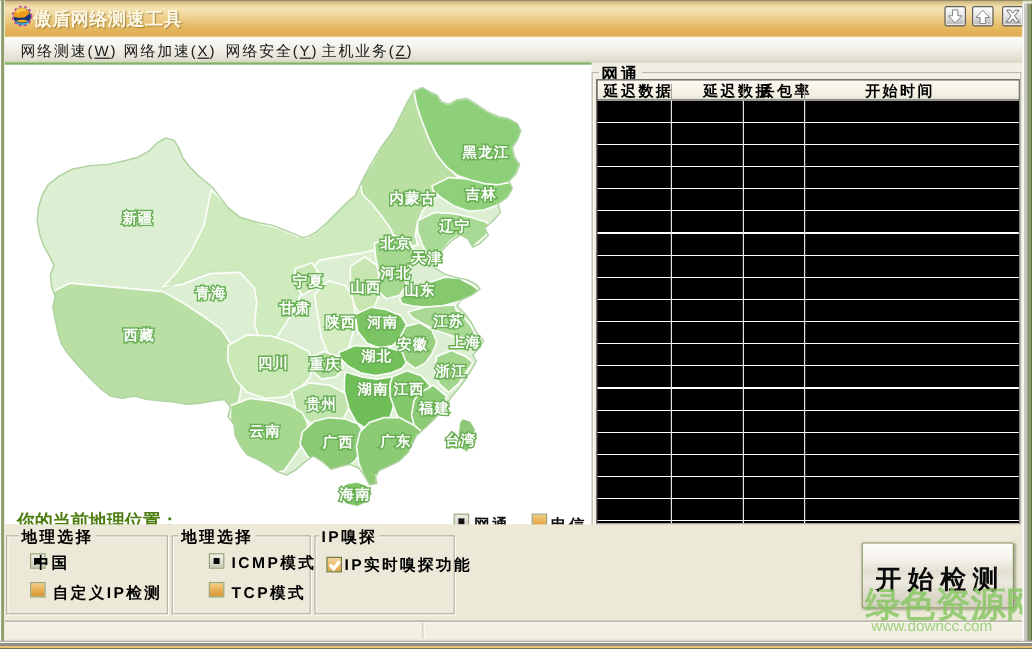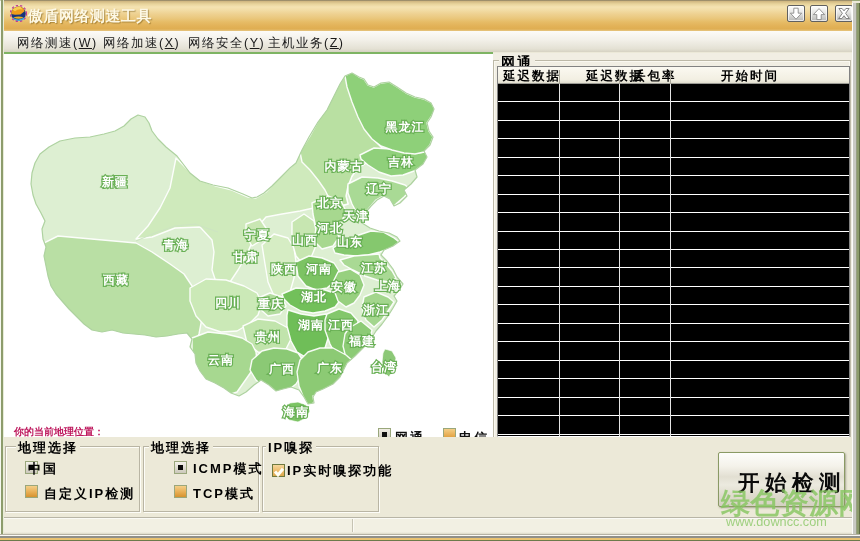--- a/index.html
+++ b/index.html
@@ -17,21 +17,21 @@
 .wbtn{top:5px;width:18px;height:17px;border:1px solid #606060;border-radius:2px;background:linear-gradient(180deg,#fefefe 0,#e6e6e4 45%,#b8b8b6 100%);box-shadow:inset 0 0 0 1px rgba(255,255,255,.65)}
 .wbtn svg{display:block;margin:1px auto 0}
 
 #menu{left:4px;top:31px;width:848px;height:21px;background:linear-gradient(180deg,#fcfbf8 0,#f3f1ea 40%,#e4e1d4 85%,#d6d2c2 100%);color:#1a1a1a;font-size:12.5px}
 #menu span{position:absolute;top:4px;white-space:nowrap;letter-spacing:1.5px}
 #gline{left:4px;top:52px;width:489px;height:2px;background:#7eb463}
 
 #client{left:4px;top:54px;width:489px;height:383px;background:#ffffff}
 #rightbg{left:493px;top:53px;width:359px;height:384px;background:#f1eee3}
 
-#redtxt{left:14px;top:425px;font-size:10px;letter-spacing:1.8px;color:#be185d;font-weight:bold;white-space:nowrap;letter-spacing:0px}
+#redtxt{left:14px;top:425px;font-size:15px;letter-spacing:1.8px;color:#4d7c0f;font-weight:bold;white-space:nowrap;letter-spacing:0px}
 
 .legsq{top:428px;width:13px;height:13px;border:1px solid #99a77b;background:linear-gradient(180deg,#f0ede4,#cfccc0)}
 .legsq i{position:absolute;left:3px;top:3px;width:5px;height:5px;background:#111}
 .legsq.or{background:linear-gradient(180deg,#f4ce86 0,#e8ae54 55%,#d6932f 100%)}
 .legtxt{top:429px;font-size:13px;color:#111;font-weight:bold;letter-spacing:2px}
 
 fieldset{position:absolute;border:1px solid #bdb9a8;border-radius:0}
 #gbwt{left:493px;top:60px;width:358px;height:379px;background:transparent;
  box-shadow:inset 1px 1px 0 #faf8f0, inset -1px -1px 0 #faf8f0}
 .gblab{position:absolute;font-size:14px;letter-spacing:2px;font-weight:bold;color:#000;background:#f1eee3;padding:0 2px;white-space:nowrap}
@@ -48,21 +48,21 @@
 .gb2lab{position:absolute;font-size:13px;letter-spacing:2px;font-weight:bold;color:#000;background:#ece9d8;padding:0 2px;white-space:nowrap}
 .radio{position:absolute;width:13px;height:13px;border:1px solid #9aa77c;background:linear-gradient(180deg,#f3f1ea,#cbc8ba)}
 .radio i{position:absolute;left:3px;top:3px;width:5px;height:5px;background:#0a0a0a}
 .radio.or{background:linear-gradient(180deg,#f4cf88 0,#e8ae54 55%,#d6932f 100%)}
 .chk{position:absolute;width:13px;height:13px;border:1px solid #6e7a40;background:linear-gradient(180deg,#f6d79c 0,#eebd6e 50%,#dca84c 100%)}
 .lbl{position:absolute;font-size:13px;color:#000;white-space:nowrap;font-weight:bold;letter-spacing:2px}
 
 #status{left:4px;top:517px;width:848px;height:17px;background:linear-gradient(180deg,#b8b5a6 0 1px,#fafaf5 1px 2px,#f2f0e3 2px 15px,#dcd9c8 17px)}
 
 #startbtn{left:718px;top:452px;width:127px;height:55px;border:1px solid #8a9a64;border-radius:2px;background:linear-gradient(180deg,#fdfdfb 0,#f4f2ea 25%,#e2dfd2 45%,#eceadf 60%,#dedbcc 80%,#d4d1c2 100%);box-shadow:1px 1px 2px rgba(100,100,80,.5)}
-#startbtn span{position:absolute;left:2px;top:15px;width:100%;text-align:right;font-size:21.5px;font-weight:bold;color:#0a0a0a;letter-spacing:5.5px}
+#startbtn span{position:absolute;left:2px;top:15px;width:100%;text-align:center;font-size:21.5px;font-weight:bold;color:#0a0a0a;letter-spacing:5.5px}
 #wm1{left:721px;top:484px;font-size:29px;font-weight:bold;color:rgba(134,198,96,.82);letter-spacing:0.3px;white-space:nowrap}
 #wm2{left:726px;top:515px;font-size:12.7px;color:rgba(150,204,116,.9);white-space:nowrap}
 </style></head>
 <body>
 <div class="abs" id="frame"></div>
 <div class="abs" id="title"></div>
 <div class="abs" id="lb"></div>
 <div class="abs" id="ticon">
 <svg width="17" height="17" viewBox="0 0 17 17">
 <circle cx="8.5" cy="8.7" r="7.3" fill="#16347c"></circle>

